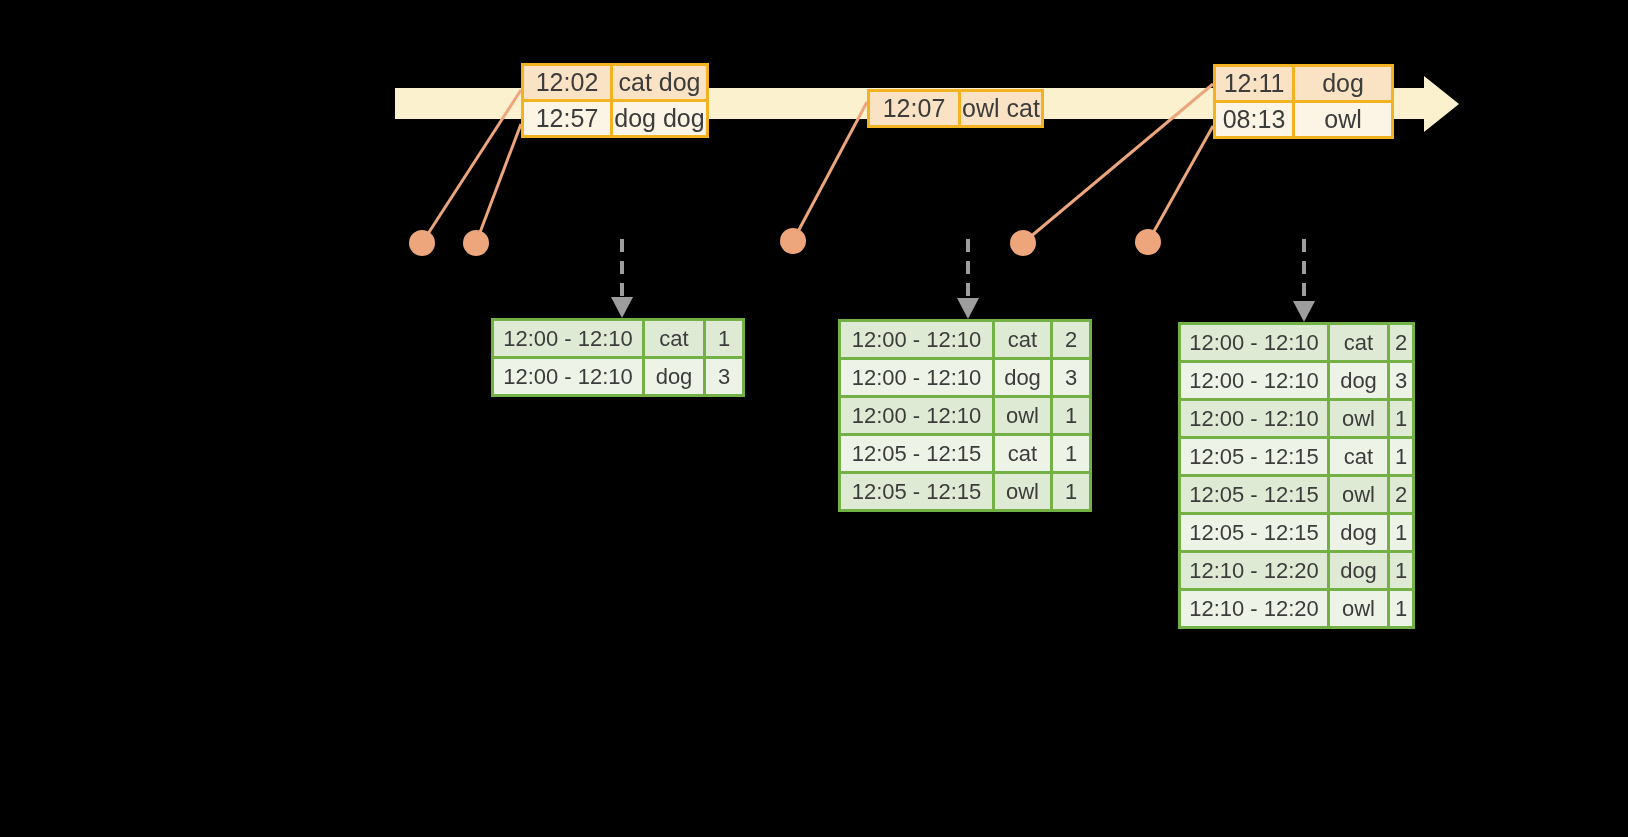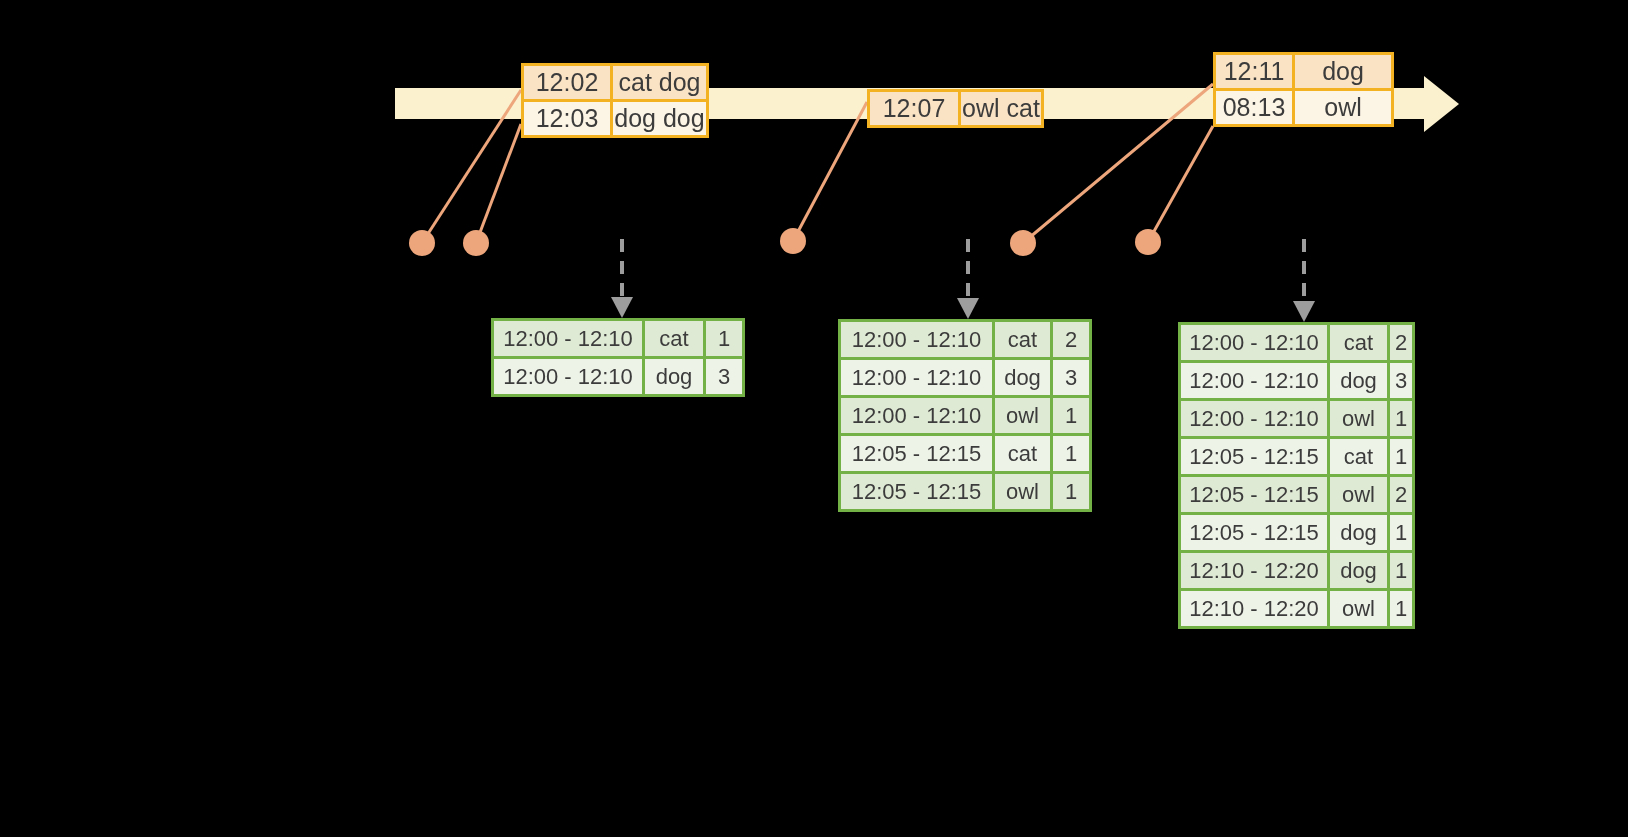--- a/index.html
+++ b/index.html
@@ -58,30 +58,30 @@
     </g>
     <g>
       <line class="stem" x1="1304" y1="239" x2="1304" y2="303"></line>
       <polygon class="head" points="1293,301 1315,301 1304,322"></polygon>
     </g>
   </svg>
 
   <div class="dtable event-table" style="left:521px;top:63px;grid-template-columns:86px 93px;">
       <div class="cell">12:02</div>
       <div class="cell">cat dog</div>
-      <div class="cell alt">12:03</div>
+      <div class="cell alt">12:57</div>
       <div class="cell alt">dog dog</div>
     </div>
 
   <div class="dtable event-table" style="left:867px;top:89px;grid-template-columns:88px 80px;">
       <div class="cell">12:07</div>
       <div class="cell">owl cat</div>
     </div>
 
-  <div class="dtable event-table" style="left:1213px;top:52px;grid-template-columns:76px 96px;">
+  <div class="dtable event-table" style="left:1213px;top:64px;grid-template-columns:76px 96px;">
       <div class="cell">12:11</div>
       <div class="cell">dog</div>
       <div class="cell alt">08:13</div>
       <div class="cell alt">owl</div>
     </div>
 
   <div class="dtable result-table" style="left:491px;top:318px;grid-template-columns:148px 58px 36px;">
       <div class="cell">12:00 - 12:10</div>
       <div class="cell">cat</div>
       <div class="cell">1</div>

